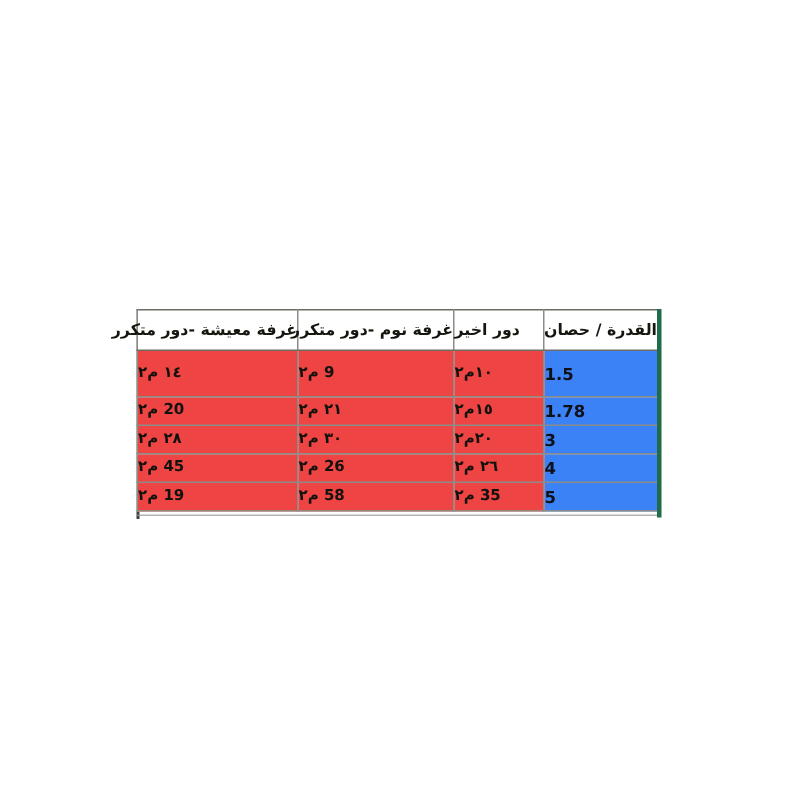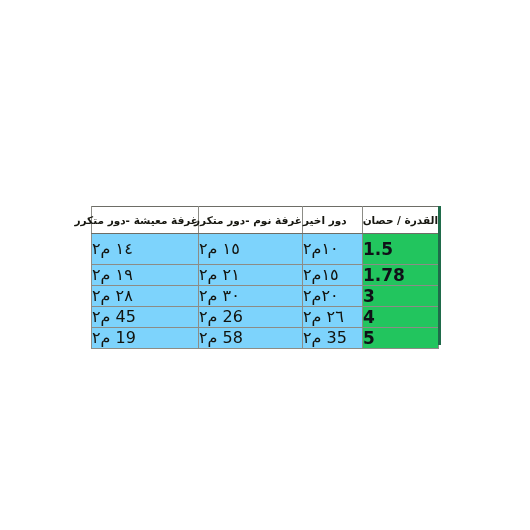--- a/index.html
+++ b/index.html
@@ -76,33 +76,33 @@
     font-weight: 700;
     height: 26px;
     line-height: 12px;
     letter-spacing: -0.1px;
     border-top: 1px solid #6d6d66;
     border-bottom: 1px solid #6d6d66;
   }
 
   
   tbody td.area-cell {
-    background: #7dd3fc;
+    background: #ef4444;
     color: #12120c;
-    font-size: 16px;
-    font-weight: 400;
+    font-size: 10px;
+    font-weight: 700;
     height: 18px;
     line-height: 14px;
   }
   
   tbody td.capacity-cell,
   thead th.capacity-head {
-    background: #22c55e;
+    background: #3b82f6;
     color: #101018;
-    font-size: 17px;
+    font-size: 11px;
     font-weight: 700;
   }
   thead th.capacity-head {
     background: #ffffff;
     margin-top: 48px;
   }
 
   
   tbody tr.row-tall td {
     height: 30px;
@@ -152,28 +152,28 @@
           <th>دور اخير</th>
           <th>غرفة نوم -دور متكرر</th>
           <th>غرفة معيشة -دور متكرر</th>
         </tr>
       </thead>
 
       <tbody>
         <tr class="row-tall">
           <td class="capacity-cell">1.5</td>
           <td class="area-cell">١٠م٢</td>
-          <td class="area-cell">١٥ م٢</td>
+          <td class="area-cell">9 م٢</td>
           <td class="area-cell">١٤ م٢</td>
         </tr>
         <tr>
           <td class="capacity-cell">1.78</td>
           <td class="area-cell">١٥م٢</td>
           <td class="area-cell">٢١ م٢</td>
-          <td class="area-cell">١٩ م٢</td>
+          <td class="area-cell">20 م٢</td>
         </tr>
         <tr>
           <td class="capacity-cell">3</td>
           <td class="area-cell">٢٠م٢</td>
           <td class="area-cell">٣٠ م٢</td>
           <td class="area-cell">٢٨ م٢</td>
         </tr>
         <tr>
           <td class="capacity-cell">4</td>
           <td class="area-cell">٢٦ م٢</td>

